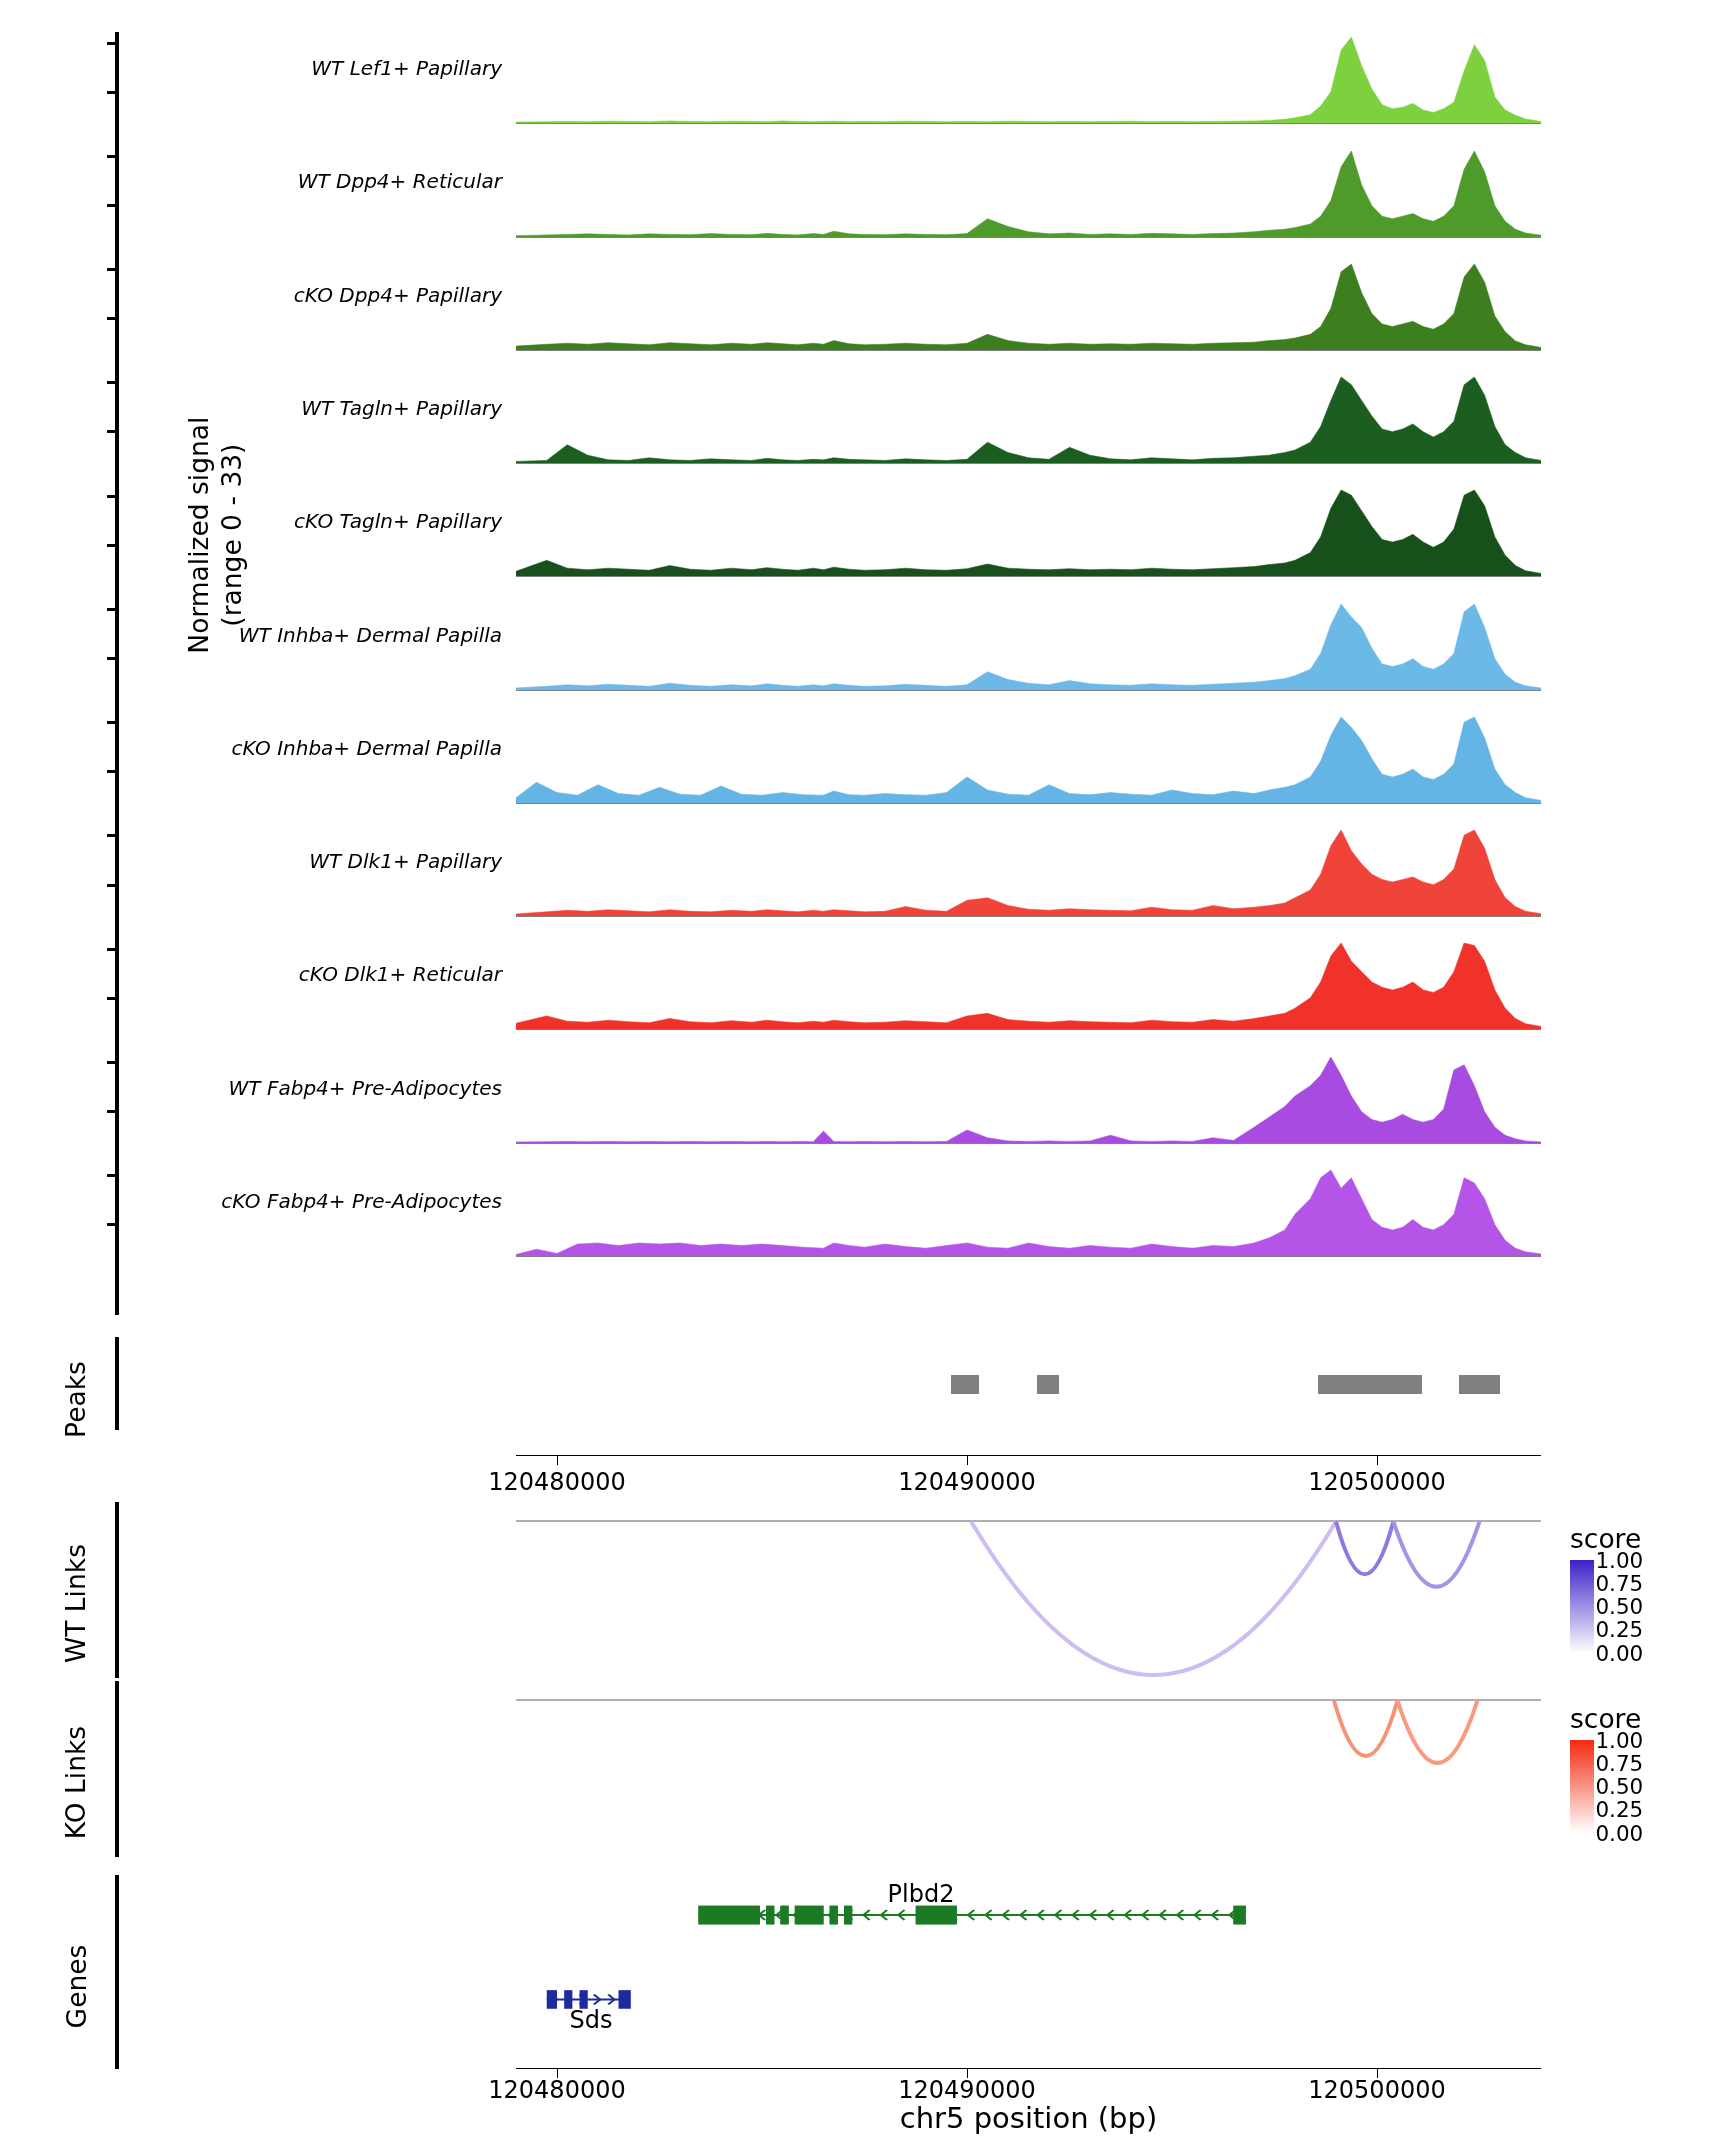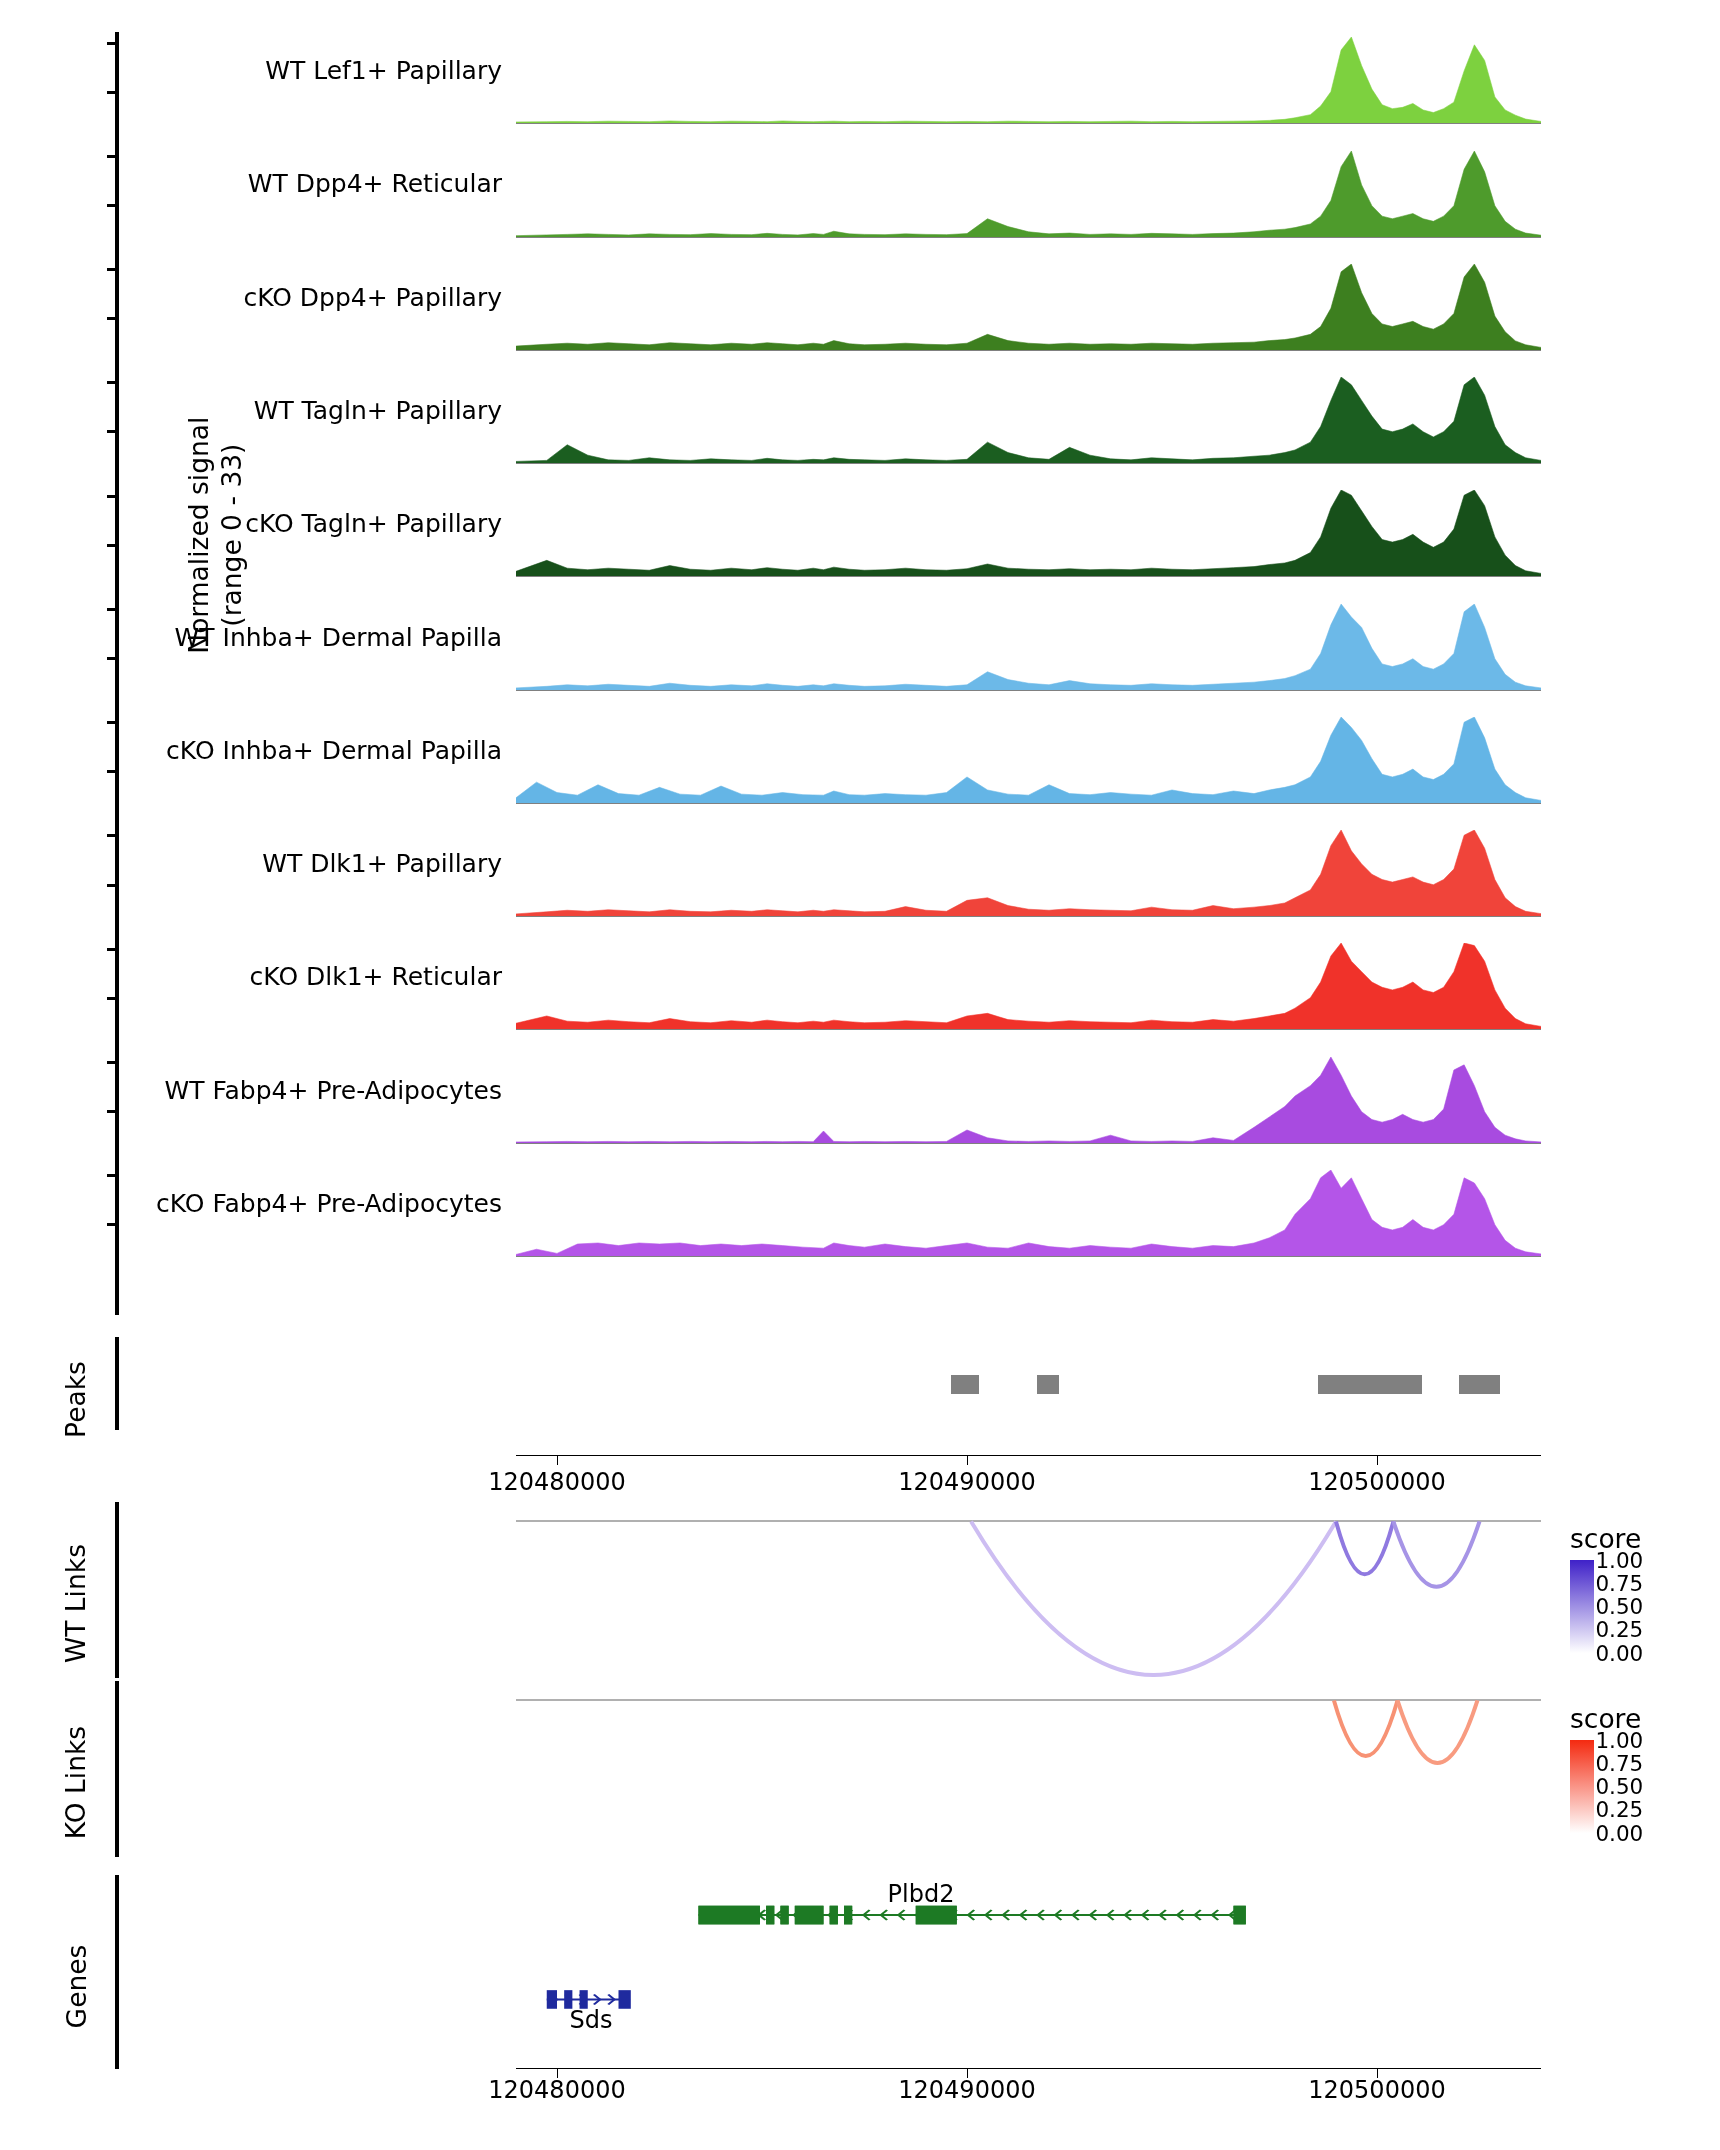--- a/index.html
+++ b/index.html
@@ -59,22 +59,23 @@
     position: absolute;
     left: 516px;
     width: 1025px;
     height: 108px;
   }
   .track-name {
     position: absolute;
     right: 1219px;
     width: 430px;
     text-align: right;
-    font-size: 25px;
+    font-size: 20px;
     white-space: nowrap;
+    font-style: italic;
   }
   .track-baseline {
     position: absolute;
     left: 516px;
     width: 1025px;
     height: 1.4px;
     background: #808080;
   }
   .track svg {
     display: block;
@@ -433,14 +434,15 @@
         <div class="genome-axis-tick" style="left: 4%;"></div>
         <div class="genome-axis-tick" style="left: 44%;"></div>
         <div class="genome-axis-tick" style="left: 84%;"></div>
       </div>
   </div>
   <div id="axis-bottom-labels">
       <div class="genome-axis-label" style="left: 557px; top: 2076px;">120480000</div>
       <div class="genome-axis-label" style="left: 967px; top: 2076px;">120490000</div>
       <div class="genome-axis-label" style="left: 1377px; top: 2076px;">120500000</div>
     </div>
+  <div class="xaxis-title" style="top:2101px;">chr5 position (bp)</div>
 </div>
 
 
 </body></html>

